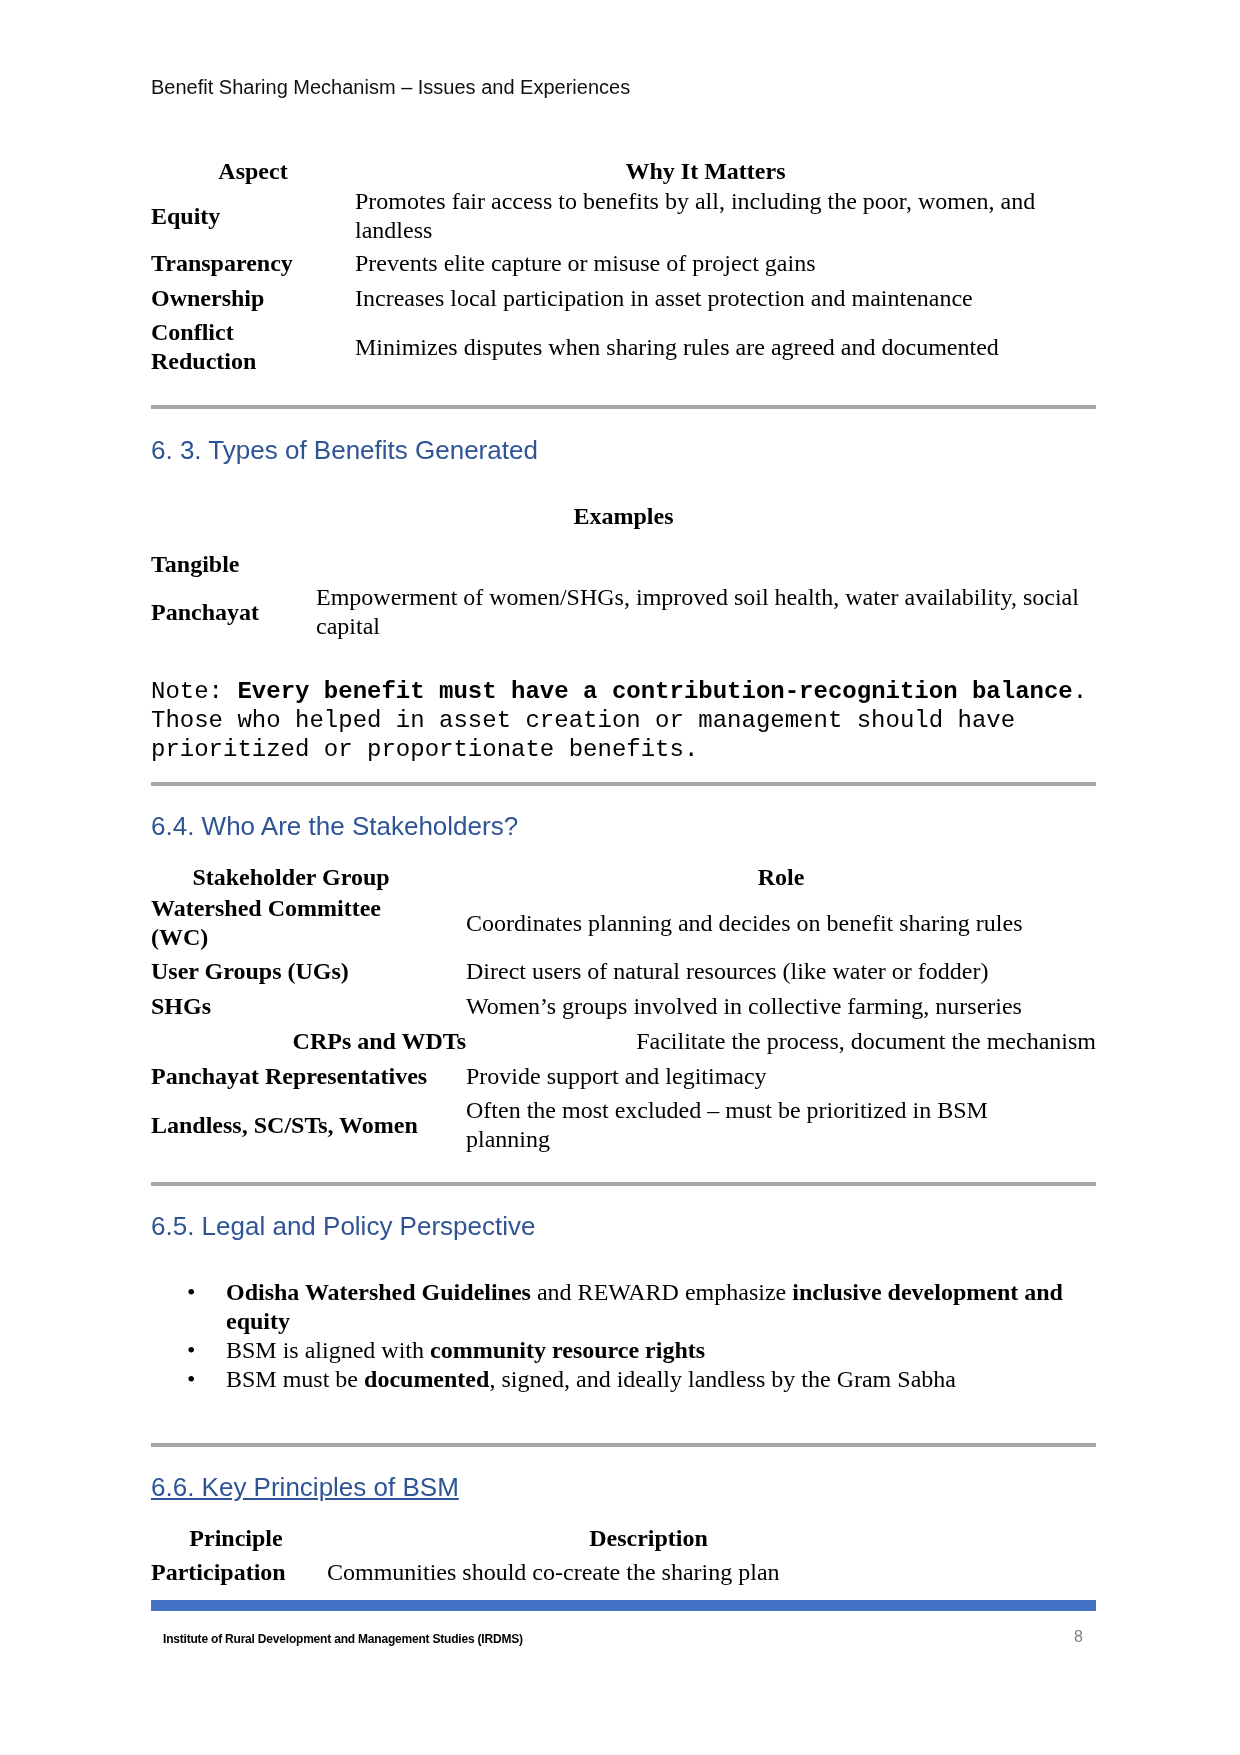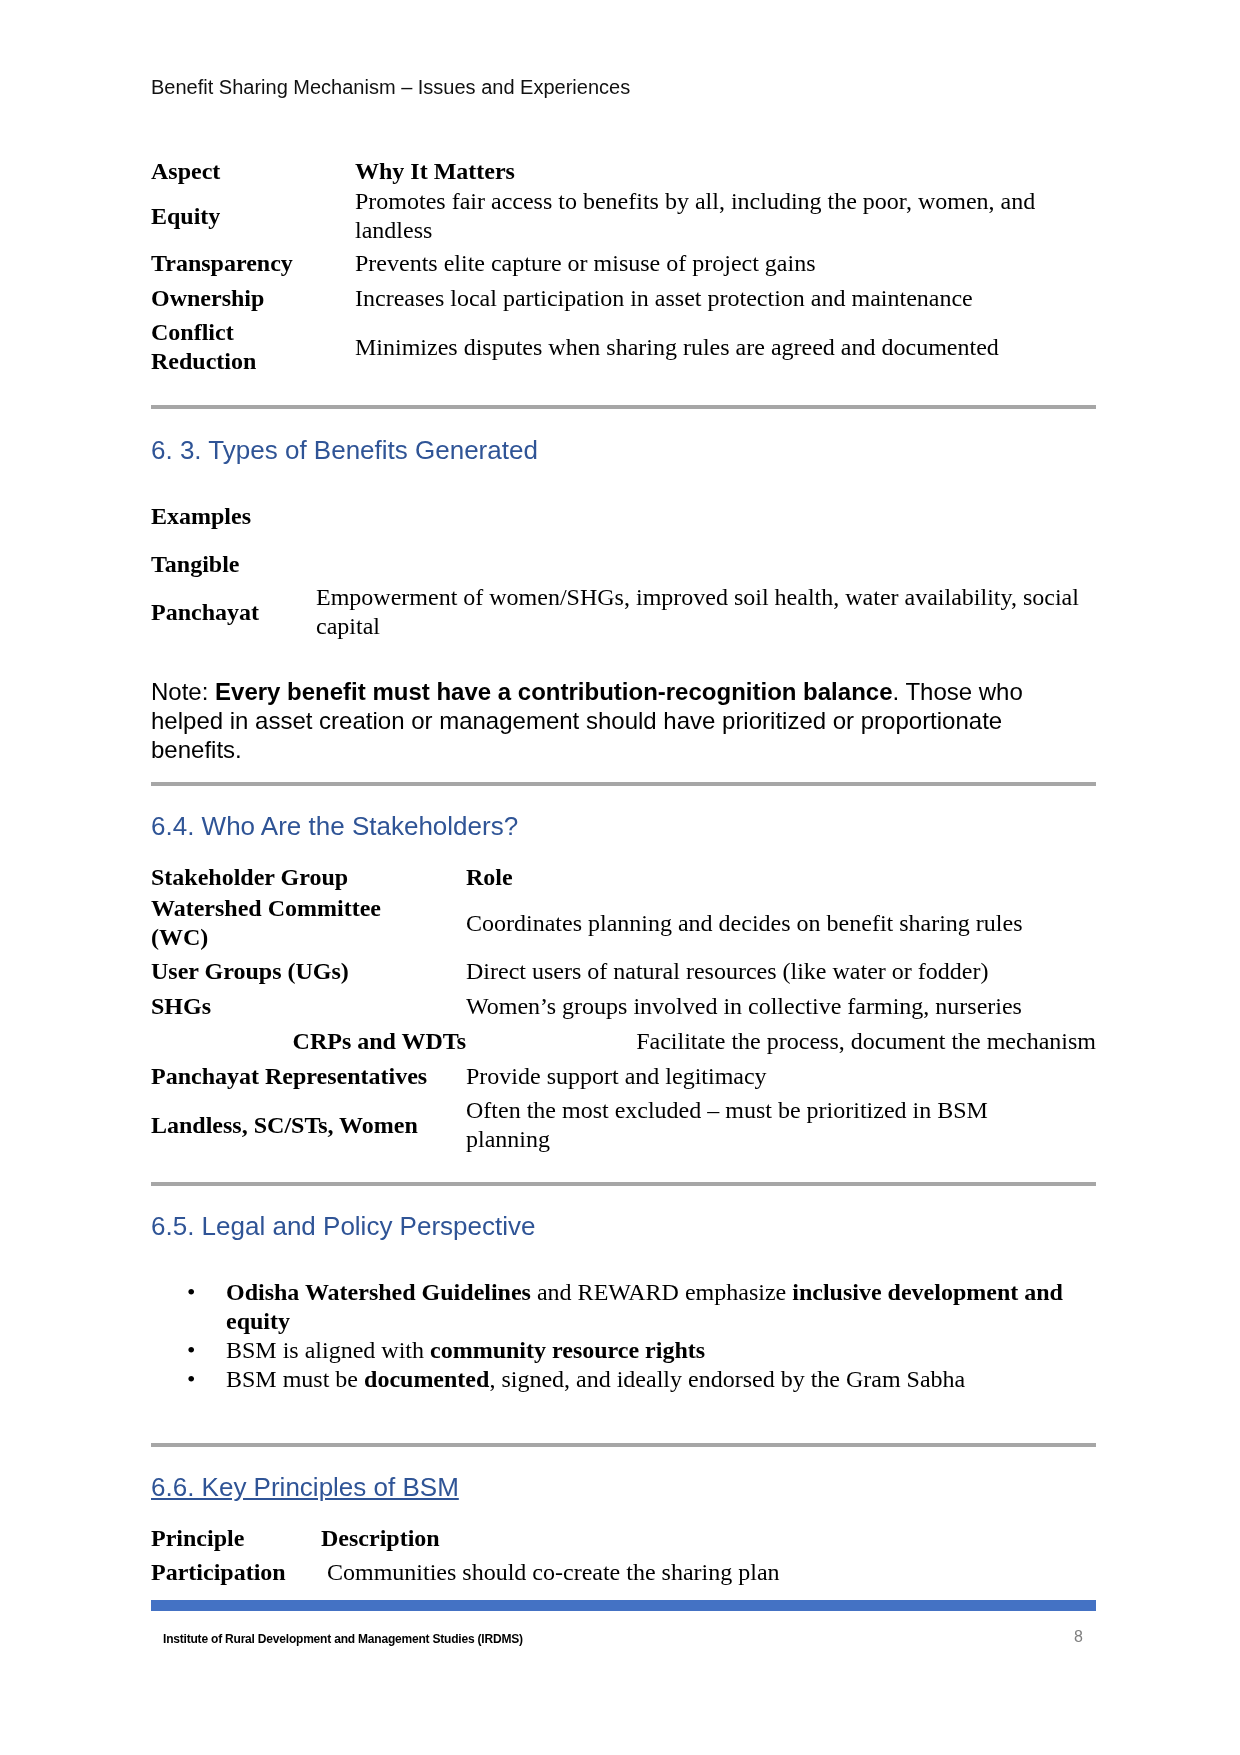--- a/index.html
+++ b/index.html
@@ -6,31 +6,31 @@
   body { width: 1240px; height: 1755px; position: relative; overflow: hidden; color: #000; }
   .page-header {
     position: absolute; left: 151px; top: 76px;
     font-family: "Liberation Sans", sans-serif; font-size: 20px; color: #111;
   }
   .tbl { position: absolute; left: 151px; font-family: "Liberation Serif", serif; font-size: 24px; line-height: 29px; }
   .tbl .row { display: flex; align-items: center; }
   .tbl .hdr { font-weight: bold; }
   .tbl .c1 { font-weight: bold; flex: none; }
   .tbl .c2 { flex: 1; }
-  .tbl .hdr .c1, .tbl .hdr .c2 { }
+  .tbl .hdr .c1, .tbl .hdr .c2 { text-align: center; }
   .rule {
     position: absolute; left: 151px; width: 945px; height: 4px; background: #a6a6a6;
   }
   .h2 {
     position: absolute; left: 151px;
     font-family: "Liberation Sans", sans-serif; font-size: 26px; color: #2f5496;
   }
   .note {
     position: absolute; left: 151px; width: 945px;
-    font-family: Liberation Sans, sans-serif; font-size: 24px; line-height: 29px;
+    font-family: Liberation Mono, monospace; font-size: 24px; line-height: 29px;
   }
   .bullets {
     position: absolute; left: 151px; width: 945px; margin: 0; padding: 0; list-style: none;
     font-family: "Liberation Serif", serif; font-size: 24px; line-height: 29px;
   }
   .bullets li { position: relative; padding-left: 75px; }
   .bullets li .dot { position: absolute; left: 36px; top: 0; }
   .footer-bar { position: absolute; left: 151px; top: 1600px; width: 945px; height: 11px; background: #4472c4; }
   .footer-text {
     position: absolute; left: 163px; top: 1632px;
@@ -131,21 +131,21 @@
   <li>
     <span class="dot">•</span>
     <b>Odisha Watershed Guidelines</b><span> and REWARD emphasize </span><b>inclusive development and equity</b>
   </li>
   <li>
     <span class="dot">•</span>
     <span>BSM is aligned with </span><b>community resource rights</b>
   </li>
   <li>
     <span class="dot">•</span>
-    <span>BSM must be </span><b>documented</b><span>, signed, and ideally endorsed by the Gram Sabha</span>
+    <span>BSM must be </span><b>documented</b><span>, signed, and ideally landless by the Gram Sabha</span>
   </li>
 </ul>
 
 <div class="rule" style="top:1443px;"></div>
 
 <div class="h2" style="top:1472px;text-decoration:underline;">6.6. Key Principles of BSM</div>
 <div class="tbl" style="top:1522px; width:945px;">
   <div class="row hdr" style="height:33px;">
     <div class="c1" style="width:170px;">Principle</div>
     <div class="c2" style="padding-right:120px;">Description</div>

